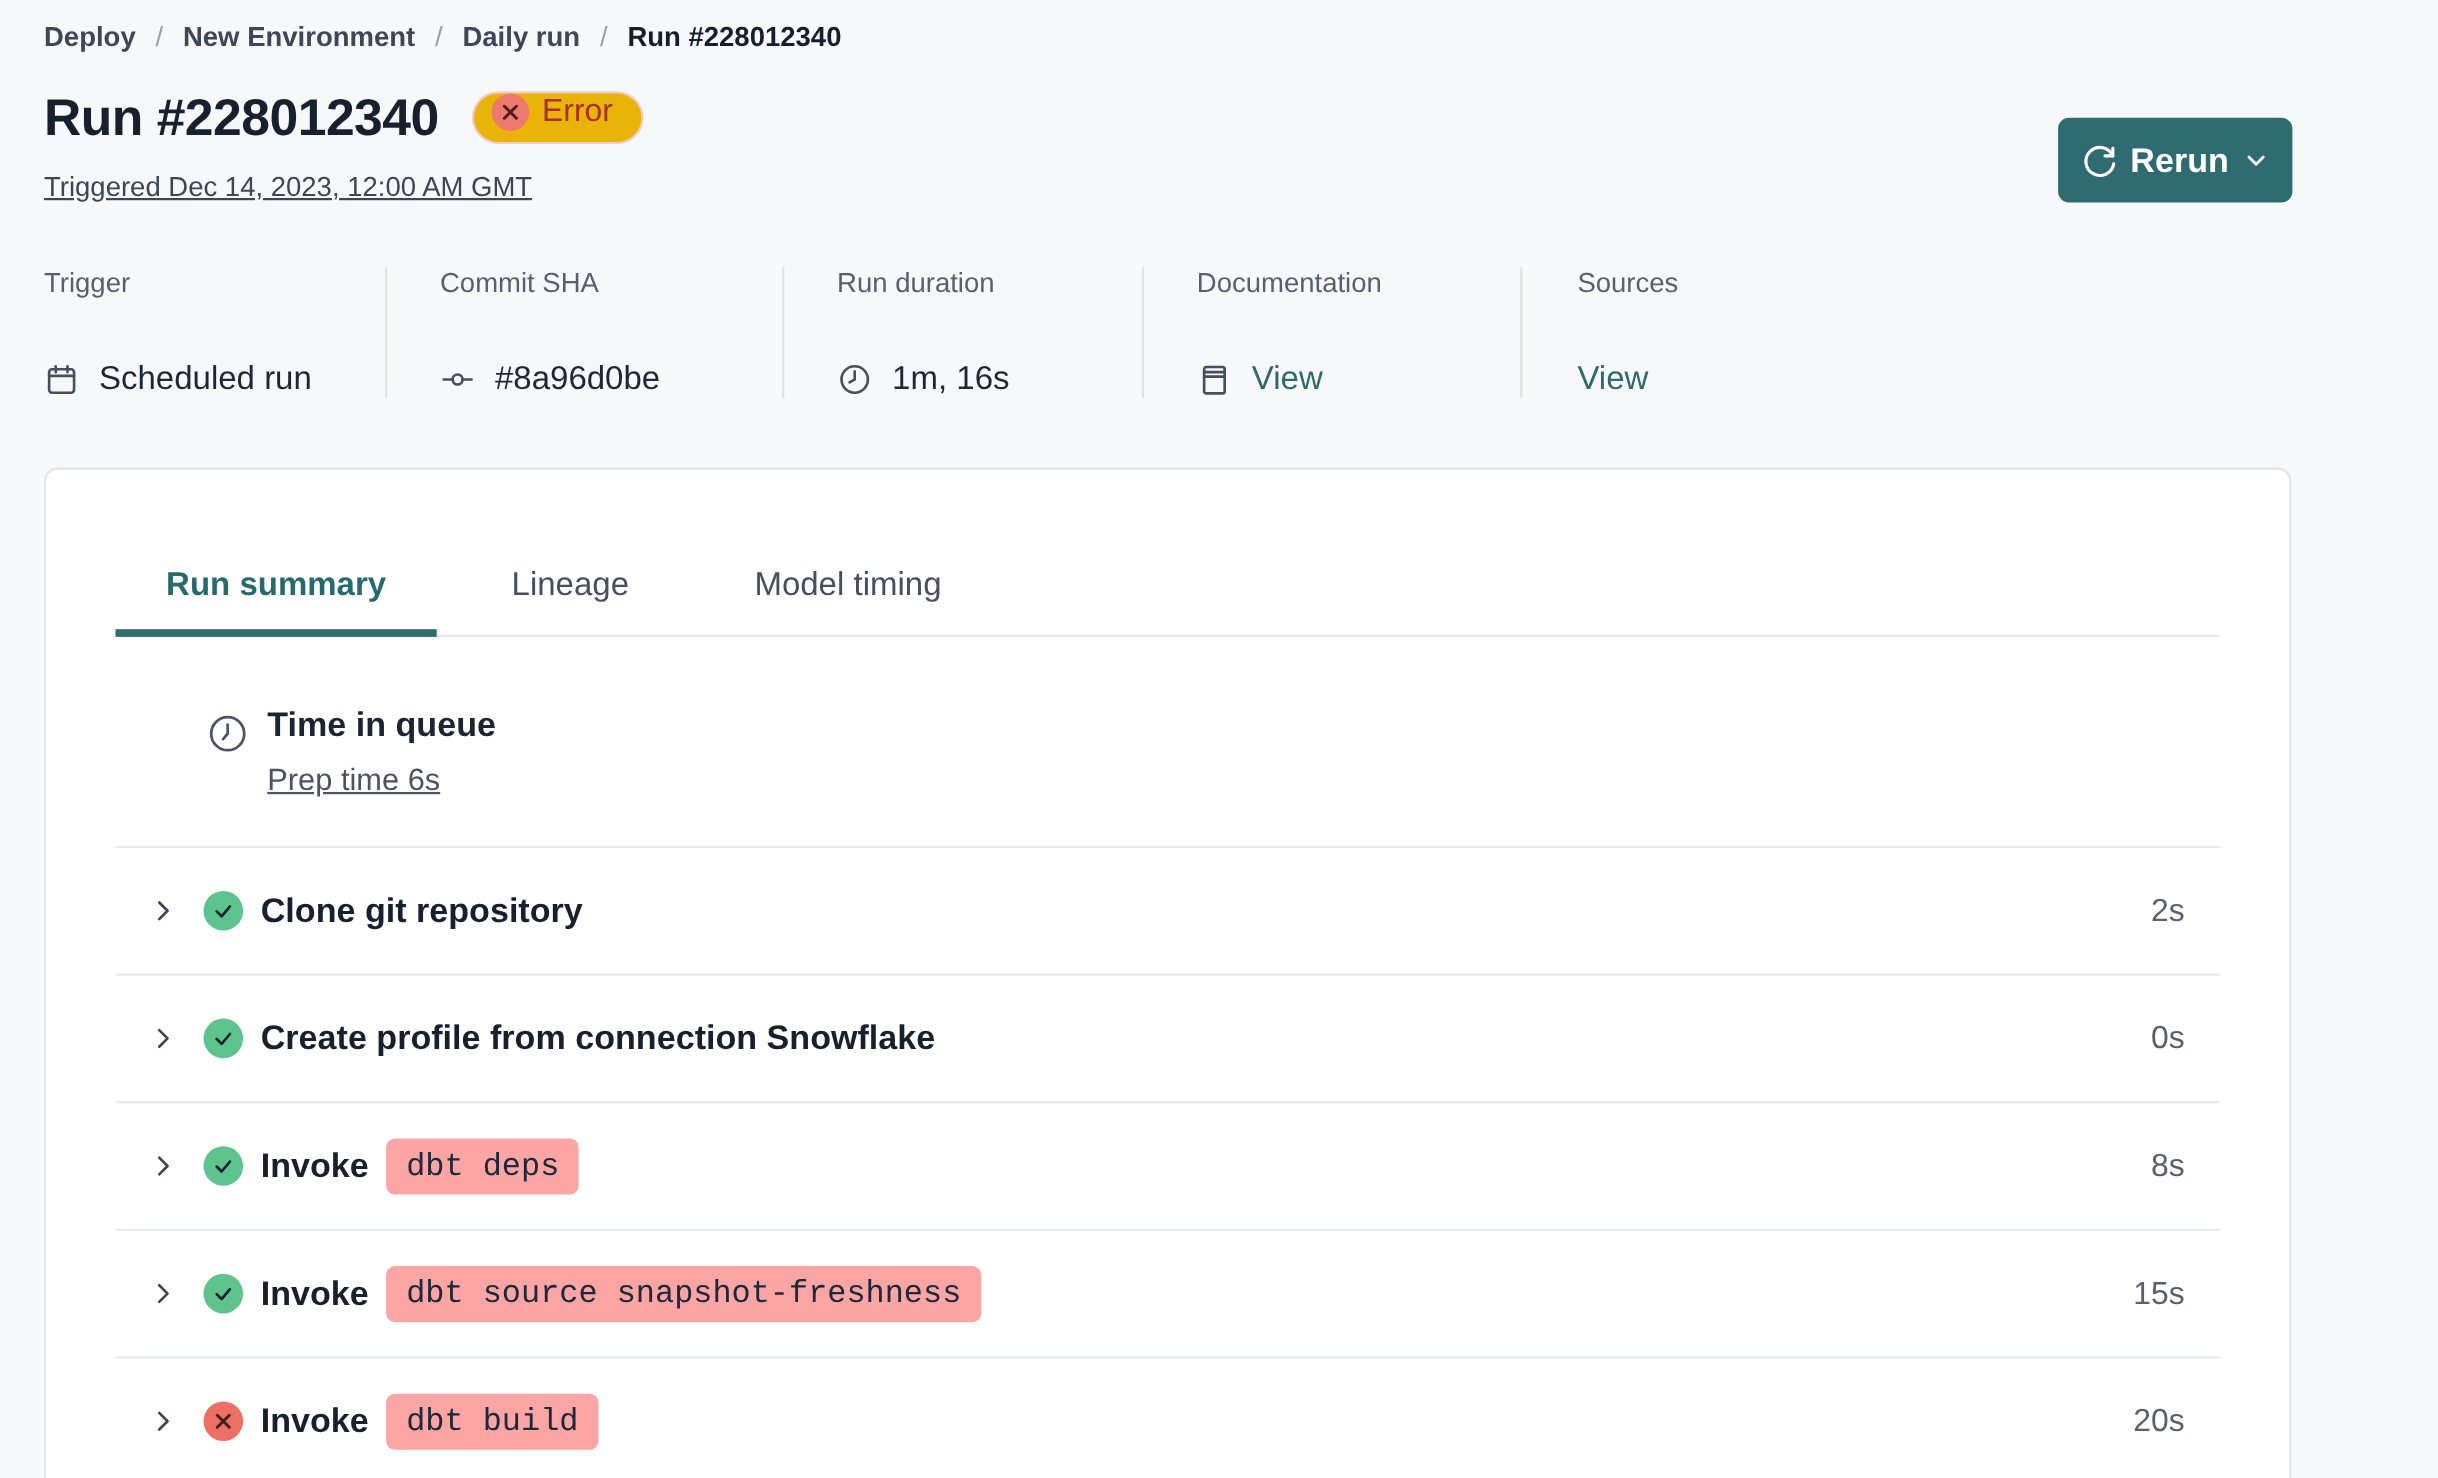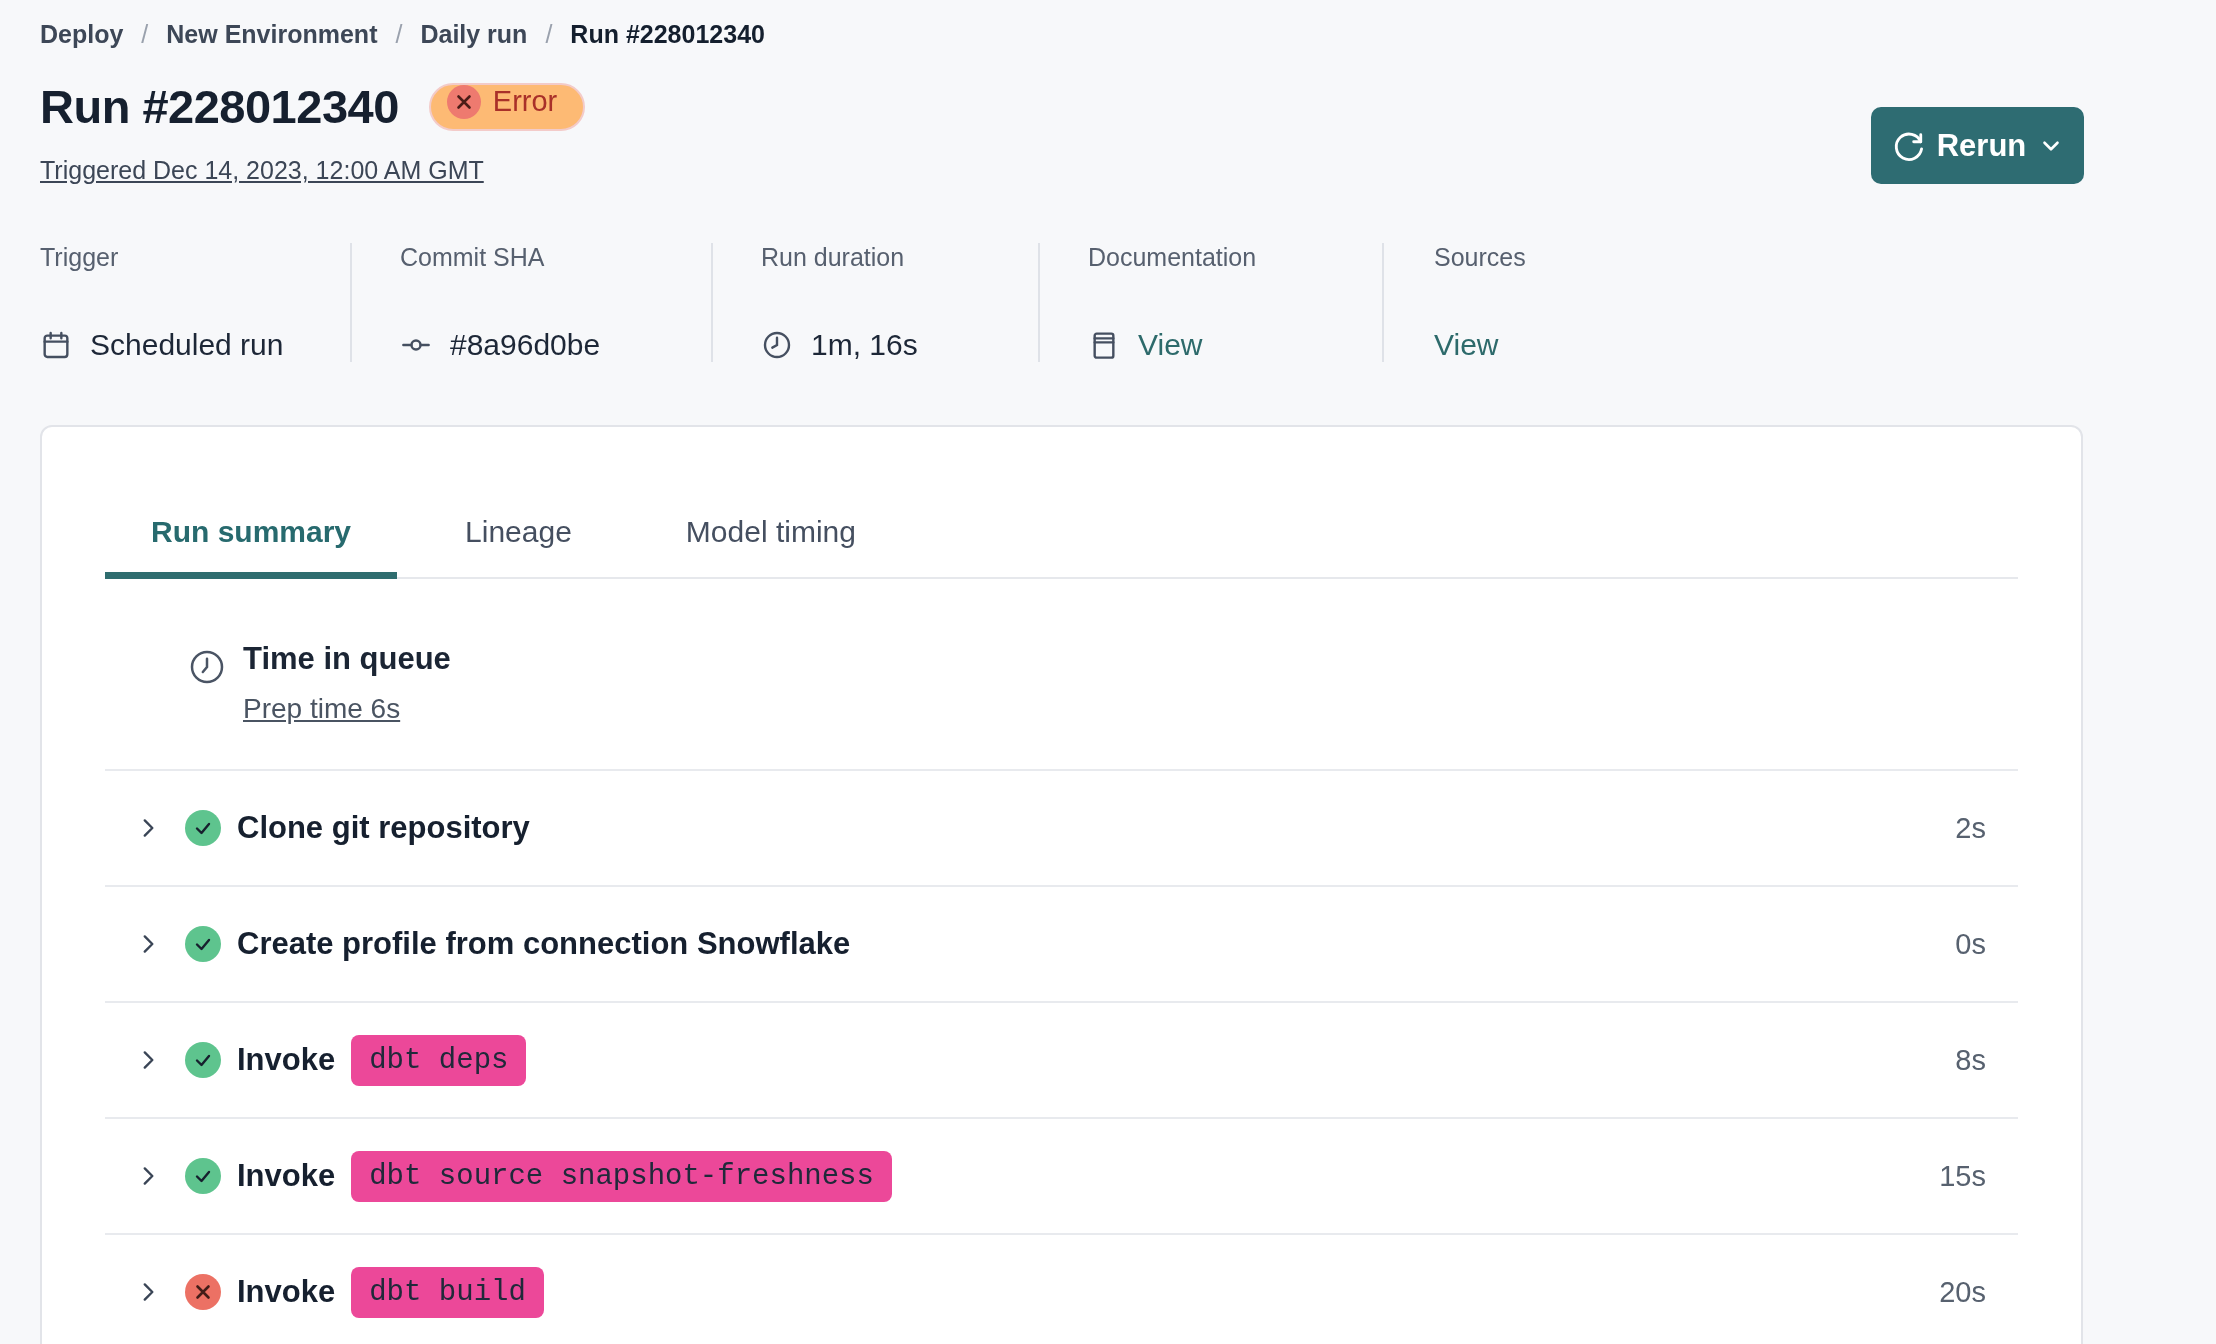--- a/index.html
+++ b/index.html
@@ -17,21 +17,21 @@
   .crumb{color:#3d4757;font-weight:700;cursor:pointer;}
   .crumb-sep{color:#9aa1ad;font-weight:400;}
   .crumb.current{color:#141f2e;font-weight:700;}
 
   
   .header{padding:30px 0 0 40px;}
   .title-row{display:flex;align-items:center;gap:30px;}
   .run-title{font-size:47px;font-weight:700;color:#16202f;letter-spacing:-0.5px;}
   .badge{
     display:inline-flex;align-items:center;gap:12px;
-    background:#fdba74;border:2px solid #f3cbc9;border-radius:32px;
+    background:#eab308;border:2px solid #f3cbc9;border-radius:32px;
     padding:0 26px 10px 16px;
   }
   .badge-circle{
     width:34px;height:34px;border-radius:50%;background:#ee7a6f;
     display:flex;align-items:center;justify-content:center;
   }
   .badge-label{font-size:29px;color:#a93029;font-weight:500;}
   .triggered{margin-top:22px;font-size:25px;color:#3c4656;text-decoration:underline;}
 
   .rerun-btn{
@@ -85,21 +85,21 @@
   }
   .step-chevron{margin-left:30px;color:#3a4556;display:flex;}
   .status-circle{
     width:36px;height:36px;border-radius:50%;margin-left:24px;
     display:flex;align-items:center;justify-content:center;flex:none;
   }
   .status-circle.success{background:#5ec48e;}
   .status-circle.error{background:#ec7164;}
   .step-label{margin-left:16px;font-size:31px;font-weight:700;color:#16202f;}
   .code-badge{
-    margin-left:16px;background:#ec4899;border-radius:8px;padding:9px 18px;
+    margin-left:16px;background:#fca5a5;border-radius:8px;padding:9px 18px;
     font-family:"Liberation Mono","DejaVu Sans Mono",monospace;
     font-size:29px;color:#20293a;
   }
   .step-duration{margin-left:auto;margin-right:32px;font-size:29px;color:#57616f;}
 
   svg{display:block;}
 </style>
 </head>
 <body>
 

